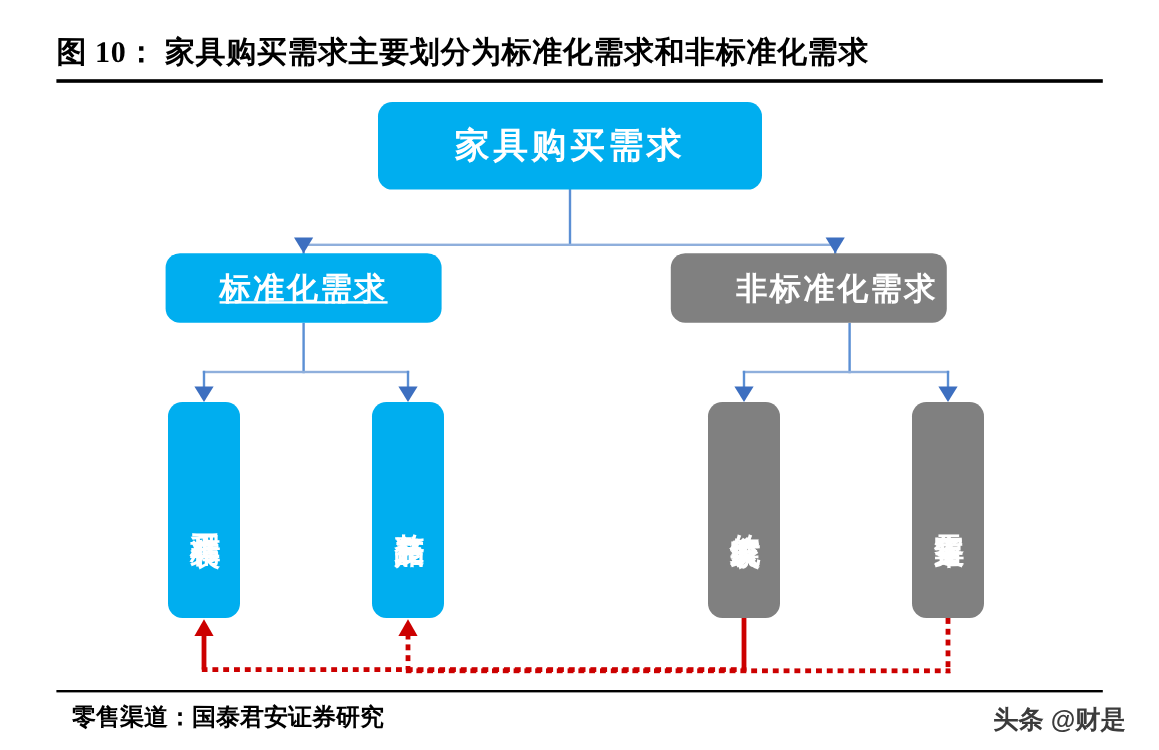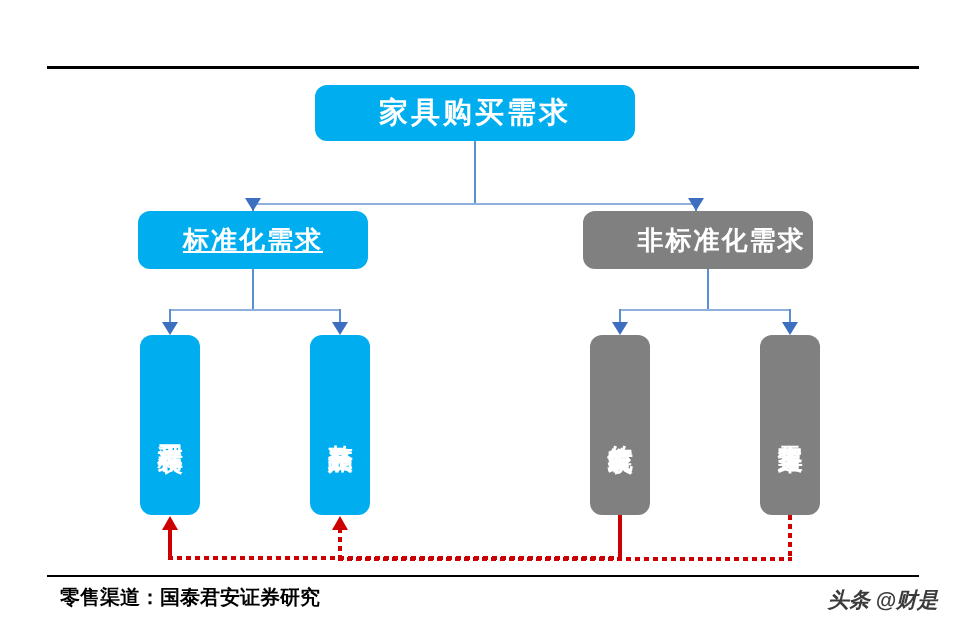--- a/index.html
+++ b/index.html
@@ -62,52 +62,51 @@
   #watermark {
     position: absolute;
     right: 28px;
     top: 586px;
     font-size: 21px;
     font-weight: bold;
     color: #2b2b2b;
     white-space: nowrap;
     opacity: 0.92;
     font-family: "Liberation Sans", sans-serif;
-    font-style: italic;
   }
 
   
   .node {
     position: absolute;
     border-radius: 12px;
     color: #ffffff;
     display: flex;
     align-items: center;
     justify-content: center;
     text-align: center;
     font-family: "Liberation Serif", "DejaVu Serif", serif;
     font-weight: bold;
     box-sizing: border-box;
   }
   .node.blue  { background: #00AEEF; }
   .node.gray  { background: #808080; }
 
   .node.root {
     left: 315px; top: 85px;
-    width: 320px; height: 56px;
+    width: 320px; height: 73px;
     font-size: 29px;
     letter-spacing: 3px;
   }
   .node.level2 {
     width: 230px; height: 58px;
     font-size: 26px;
     letter-spacing: 2px;
   }
   #node-standard    { left: 138px; top: 211px; text-decoration: underline; }
-  #node-nonstandard { left: 583px; top: 211px; padding-left: 47px; }
+  #node-nonstandard { left: 559px; top: 211px; padding-left: 47px; }
 
   .node.leaf {
     width: 60px; height: 180px;
     top: 335px;
     font-size: 25px;
     letter-spacing: 1px;
     writing-mode: vertical-rl;
     text-orientation: upright;
     line-height: 1.25;
     padding-top: 4px;
@@ -162,20 +161,21 @@
     border-left: 8px solid transparent;
     border-right: 8px solid transparent;
     border-bottom: 14px solid #CC0000;
   }
 </style>
 </head>
 <body>
 
 <div id="figure-root">
 
+  <div id="figure-title">图 10： 家具购买需求主要划分为标准化需求和非标准化需求</div>
   <div id="title-rule"></div>
 
   <div class="vline" style="left:474px; top:141px; height:64px;"></div>
   <div class="hline" style="left:253px; top:203px; width:443px;"></div>
   <div class="vline" style="left:252px; top:203px; height:30px;"></div>
   <div class="vline" style="left:695px; top:203px; height:30px;"></div>
   <div class="arrow-down" style="left:245px; top:198px;"></div>
   <div class="arrow-down" style="left:688px; top:198px;"></div>
 
   <div class="vline" style="left:252px; top:269px; height:42px;"></div>

